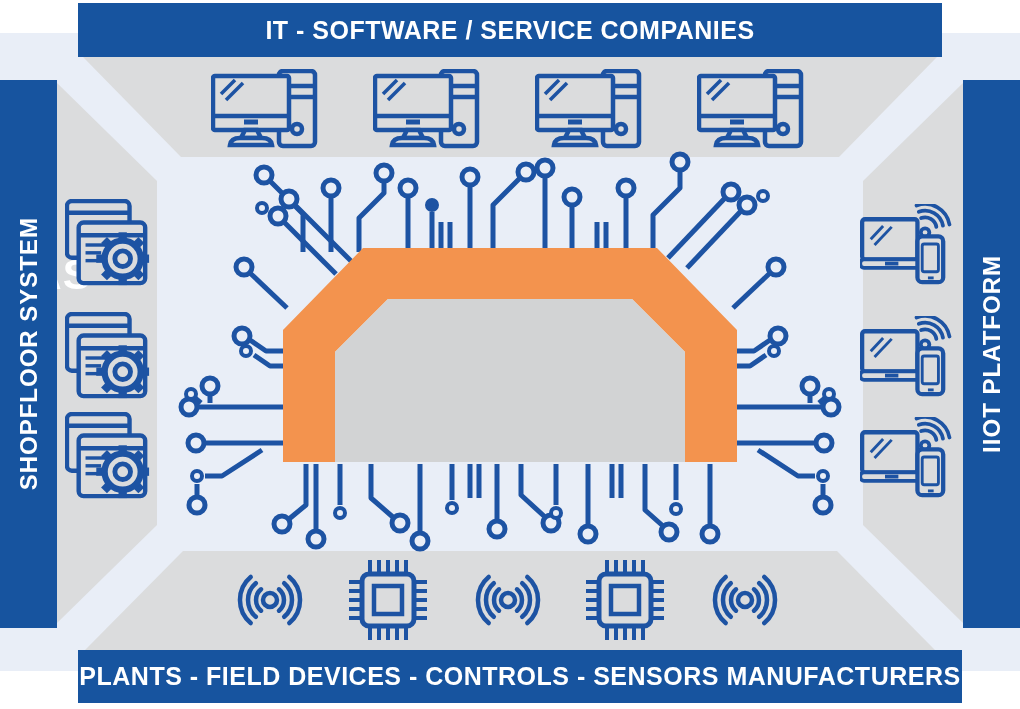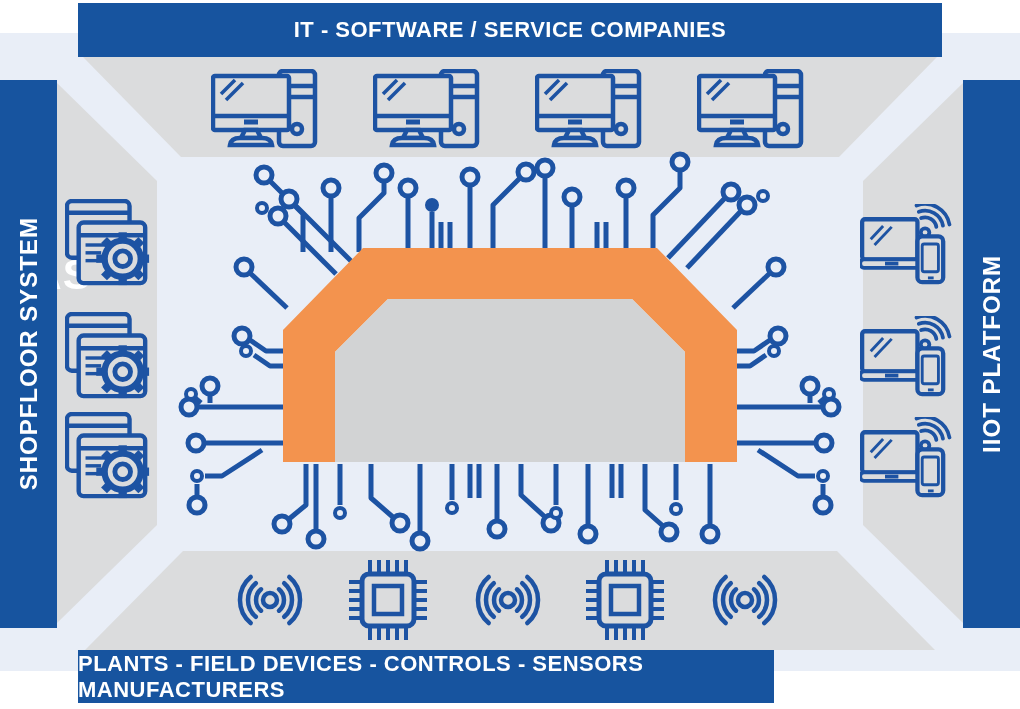--- a/index.html
+++ b/index.html
@@ -7,25 +7,25 @@
     position:relative;width:1020px;height:709px;overflow:hidden;
     background:#ffffff;
     font-family:"Liberation Sans","DejaVu Sans",sans-serif;
   }
   .layer{position:absolute;left:0;top:0;width:1020px;height:709px;}
   .bar{
     position:absolute;background:var(--bar-blue);color:var(--title-text);
     display:flex;align-items:center;justify-content:center;
     font-weight:bold;letter-spacing:.5px;
   }
-  .bar.h{font-size:22px;justify-content:center;}
+  .bar.h{font-size:25px;justify-content:center;}
   .bar.v{font-size:24px;letter-spacing:1px;}
   .bar.v span{writing-mode:vertical-rl;transform:rotate(180deg);white-space:nowrap;}
   #top-bar{left:78px;top:3px;width:864px;height:54px;}
-  #bottom-bar{left:78px;top:650px;width:696px;height:53px;}
+  #bottom-bar{left:78px;top:650px;width:884px;height:53px;}
   #left-bar{left:0;top:80px;width:57px;height:548px;}
   #right-bar{left:963px;top:80px;width:57px;height:548px;}
   .icon{position:absolute;}
   .center-label{
     position:absolute;left:0;width:1020px;text-align:left;font-weight:bold;pointer-events:none;
   }
   #aas-label{top:251px;font-size:42px;color:var(--title-text);letter-spacing:1px;}
   #core-label{top:362px;font-size:44px;color:var(--core-text);letter-spacing:-1px;}
 </style>
 </head>

